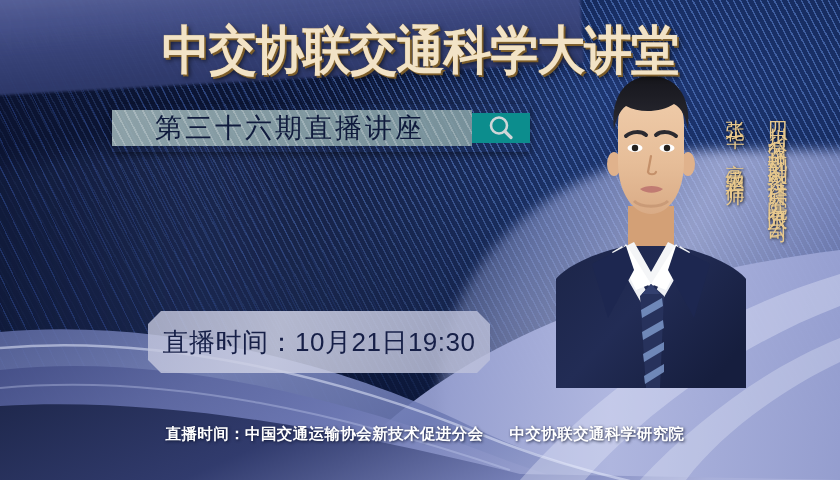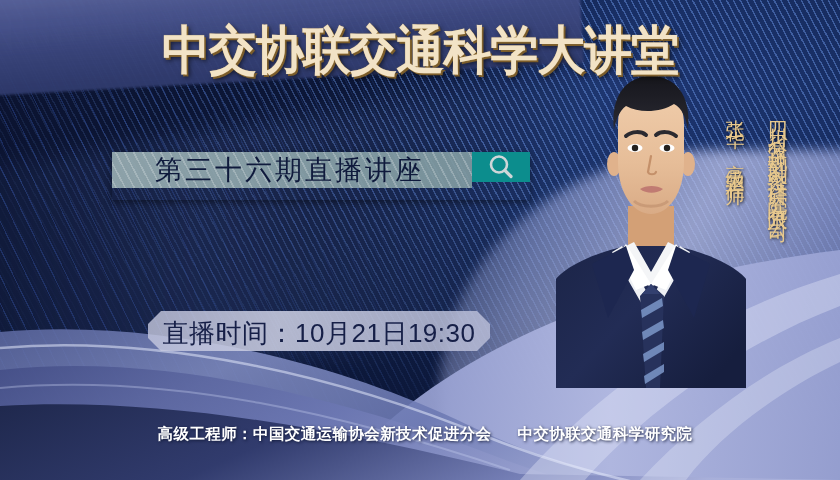--- a/index.html
+++ b/index.html
@@ -118,23 +118,22 @@
       2px 2px 0 #7a5c2a,
       3px 3px 6px rgba(0,0,0,.65);
     white-space: nowrap;
   }
 
   
   .subbar {
     position: absolute;
     left: 112px; top: 104px;
     width: 418px; height: 48px;
-    display: flex; align-items: flex-start;
+    display: flex; align-items: center;
     box-shadow: 0 2px 7px rgba(0,0,0,.45);
-    margin-top: 48px;
   }
   .subbar-text {
     flex: 1;
     display: flex; align-items: center; justify-content: center;
     background: linear-gradient(100deg, rgba(150,171,176,.93) 0%, rgba(136,160,166,.93) 55%, rgba(126,152,159,.93) 100%);
     font-size: 27px;
     font-weight: 500;
     letter-spacing: 3px;
     color: #0f1a3c;
     padding-right: 4px;
@@ -171,22 +170,22 @@
     letter-spacing: 1px;
     color: #d99a3a;
     text-shadow: 2px 2px 5px rgba(0,0,0,.7);
   }
   .lecture-title .l2 { letter-spacing: 2px; }
 
   
   .date-pill {
     position: absolute;
     left: 148px; top: 311px;
-    width: 342px; height: 40px;
-    display: flex; align-items: flex-end; justify-content: center;
+    width: 342px; height: 62px;
+    display: flex; align-items: center; justify-content: center;
     background: linear-gradient(100deg, rgba(196,199,222,.80) 0%, rgba(205,208,228,.86) 38%, rgba(188,192,218,.80) 100%);
     -webkit-clip-path: polygon(13px 0, calc(100% - 13px) 0, 100% 13px, 100% calc(100% - 13px), calc(100% - 13px) 100%, 13px 100%, 0 calc(100% - 13px), 0 13px);
     clip-path: polygon(13px 0, calc(100% - 13px) 0, 100% 13px, 100% calc(100% - 13px), calc(100% - 13px) 100%, 13px 100%, 0 calc(100% - 13px), 0 13px);
     font-size: 26px;
     font-weight: 500;
     letter-spacing: .5px;
     color: #161f47;
     box-shadow: 0 3px 9px rgba(0,0,0,.4);
   }
 
@@ -380,16 +379,16 @@
 
   <div class="date-pill">
     <span>直播时间：10月21日19:30</span>
   </div>
 
   <div class="vtext vtext-name">张二华 高级工程师</div>
 
   <div class="vtext vtext-company">四川省公路规划勘察设计研究院有限公司</div>
 
   <div class="footer">
-    <span>高级工程师：</span><span>中国交通运输协会新技术促进分会</span><span class="gap"></span><span>中交协联交通科学研究院</span>
+    <span>直播时间：</span><span>中国交通运输协会新技术促进分会</span><span class="gap"></span><span>中交协联交通科学研究院</span>
   </div>
 
 </div>
 
 </body></html>

